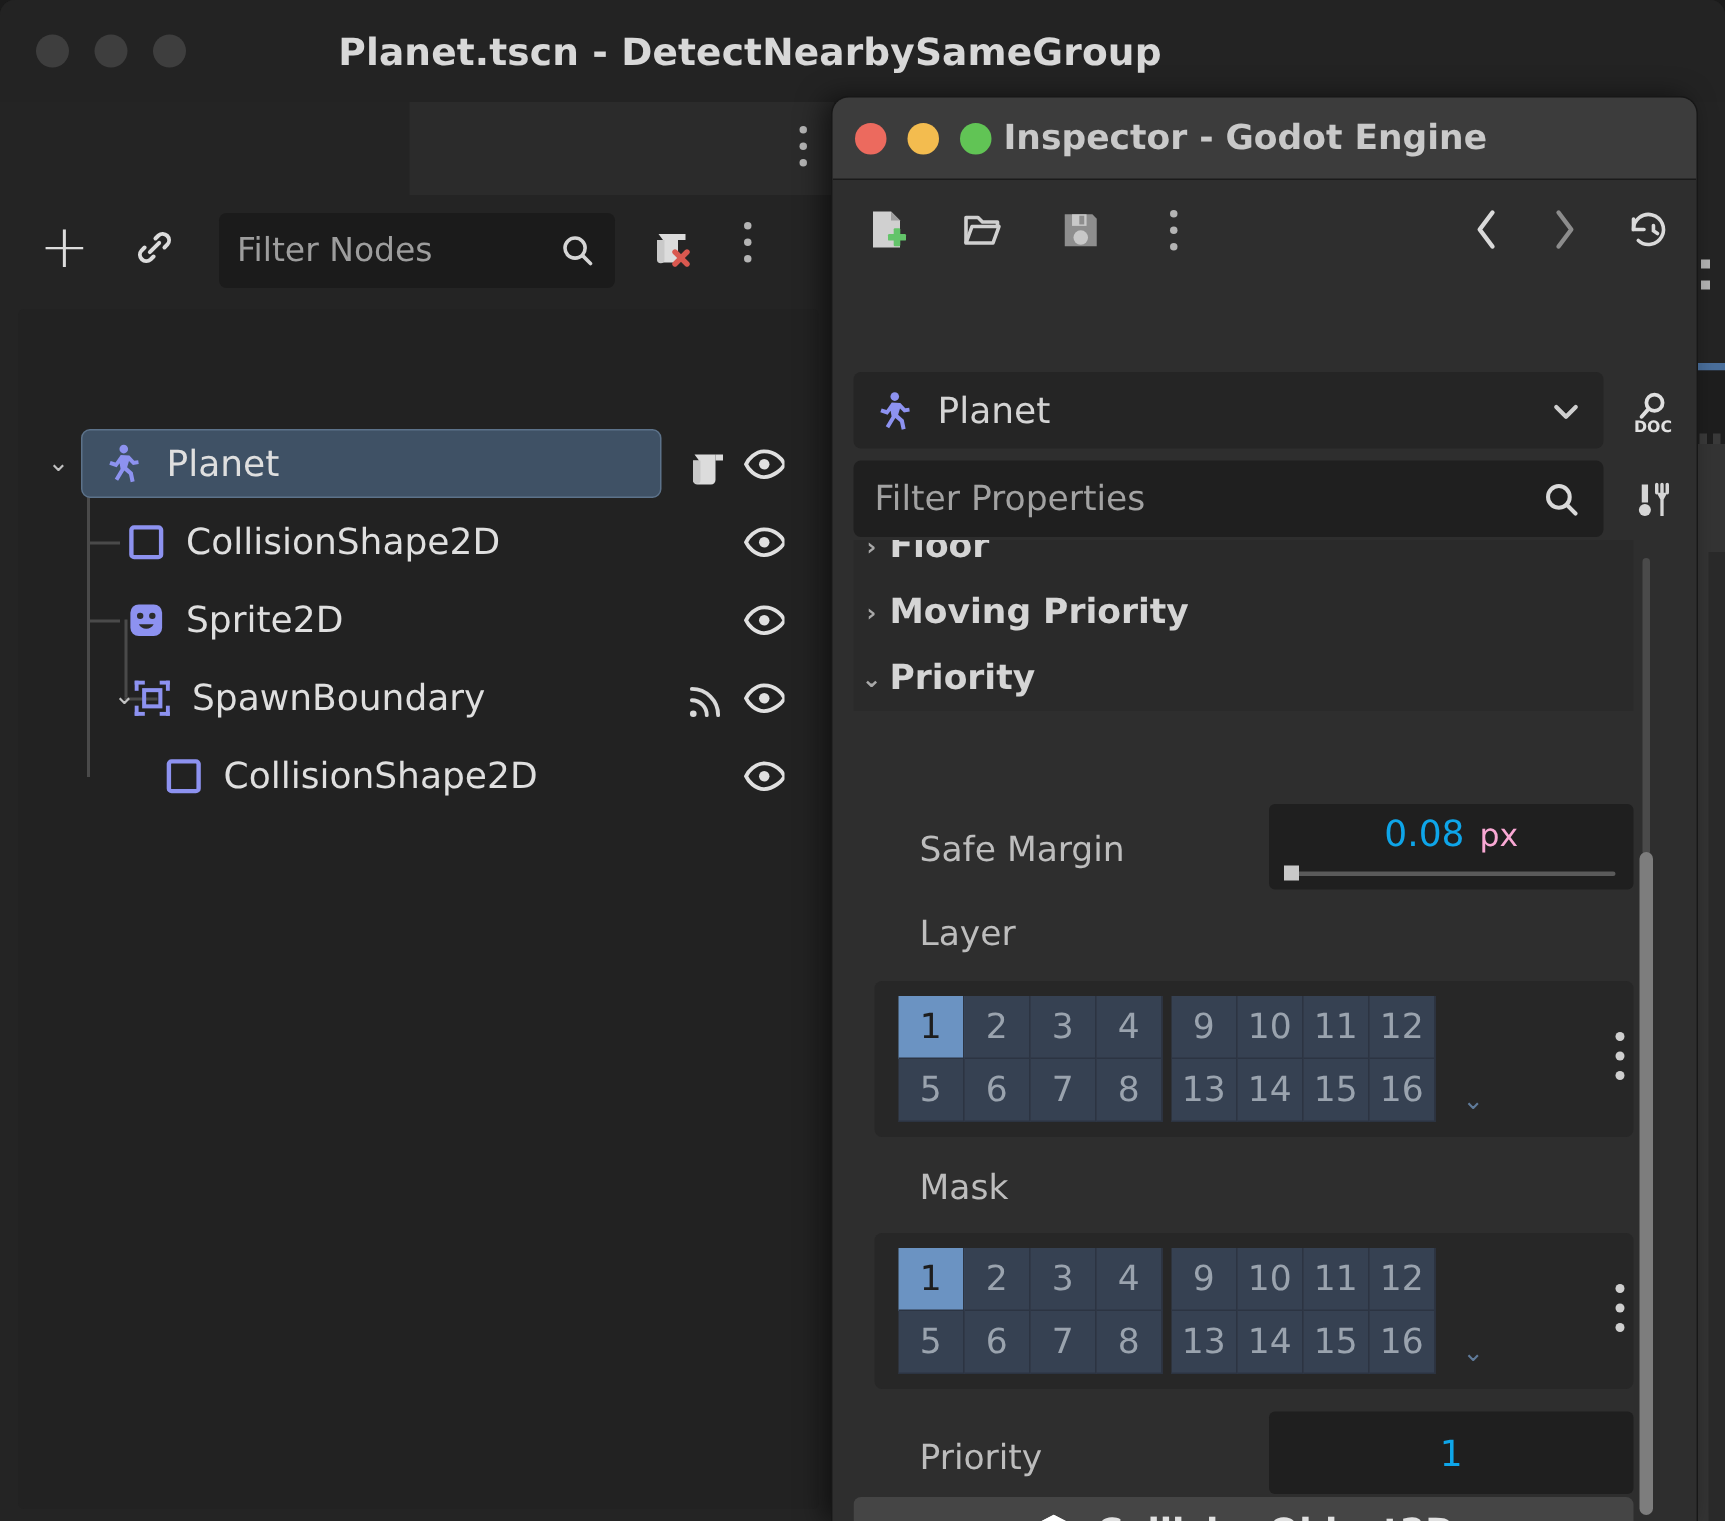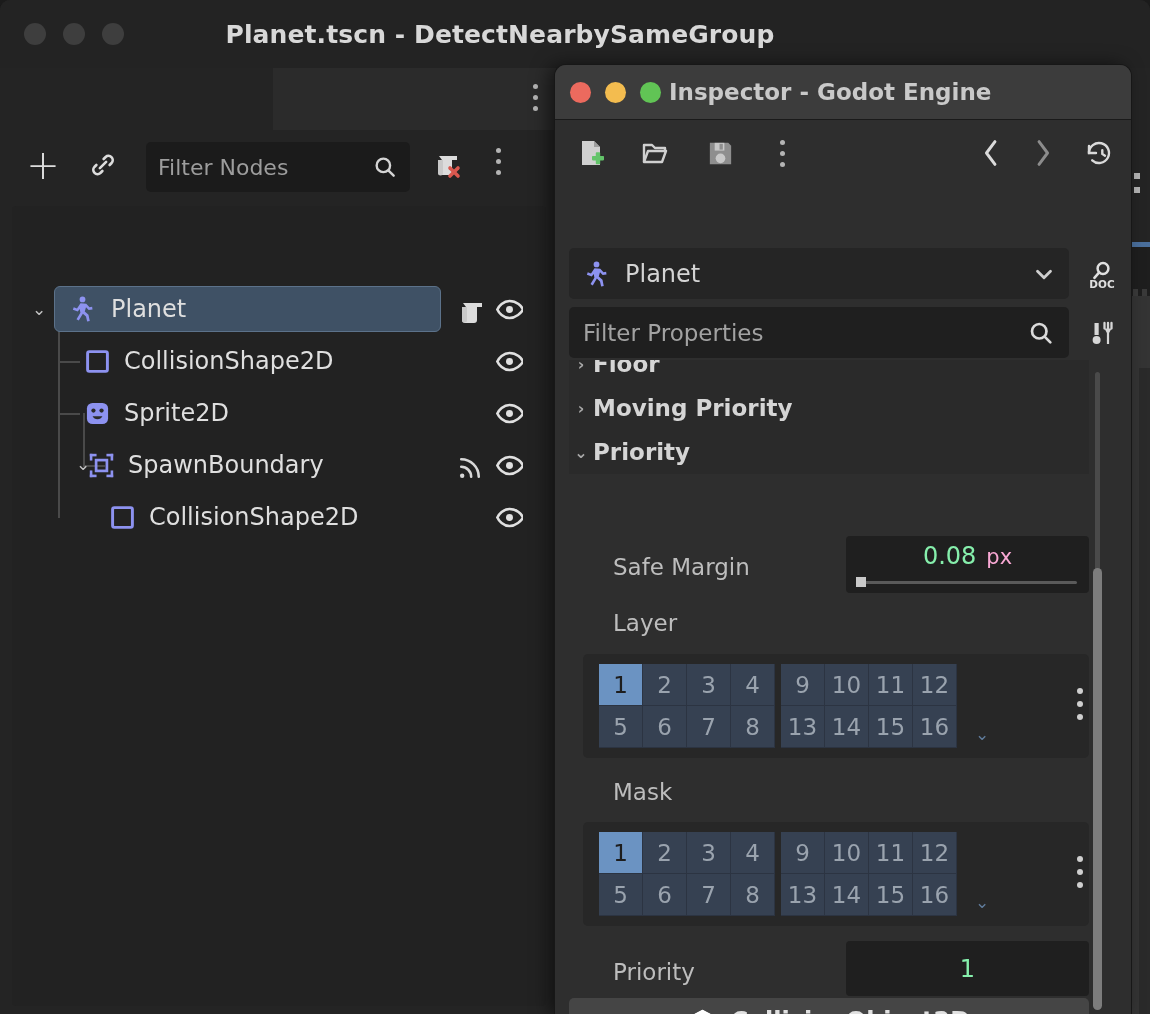--- a/index.html
+++ b/index.html
@@ -191,21 +191,21 @@
     position: absolute; left: 0; width: 520px; height: 54px; text-decoration: underline;
   }
   .prop-label {
     position: absolute; left: 44px; top: 0; height: 54px;
     display: flex; align-items: center;
     font-size: 23px; color: #bdbdbd;
   }
   .prop-field {
     position: absolute; background: #1f1f1f; border-radius: 4px;
   }
-  .num-val { font-size: 24px; color: #86efac; }
+  .num-val { font-size: 24px; color: #0ea5e9; }
   .unit { font-size: 21px; color: #f9a8d4; margin-left: 10px; }
   .slider-track {
     position: absolute; height: 3px; background: #5a5a5a; border-radius: 2px;
   }
   .slider-grab {
     position: absolute; width: 10px; height: 10px; background: #c9c9c9;
   }
   .sec-label {
     position: absolute; left: 44px;
     font-size: 23px; color: #bdbdbd;

